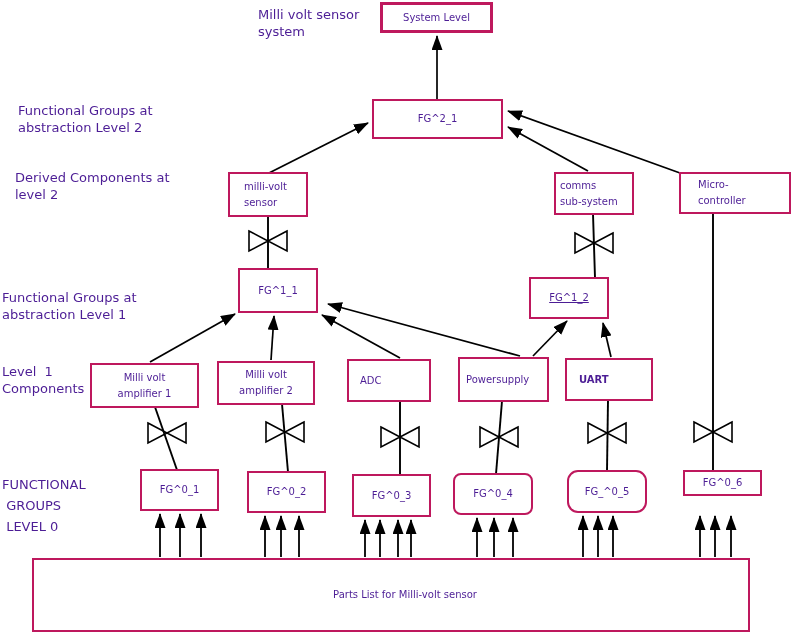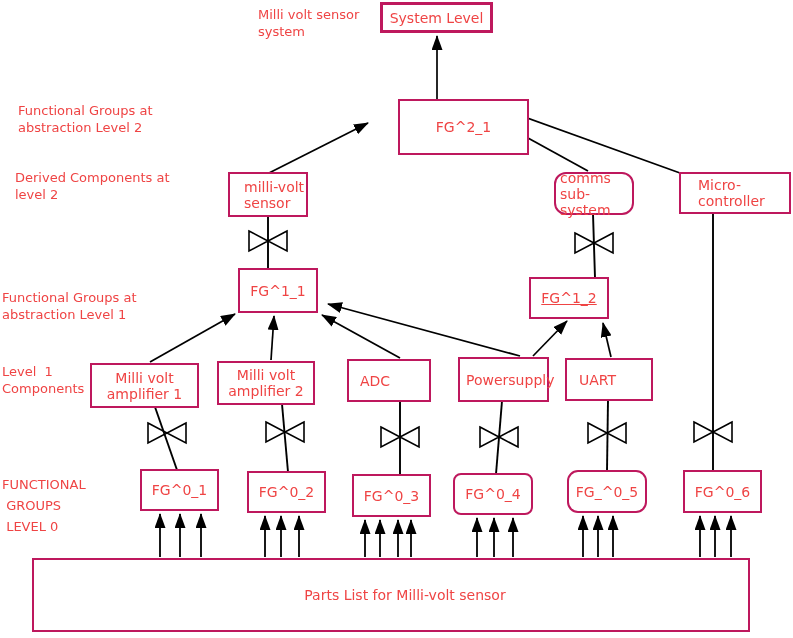--- a/index.html
+++ b/index.html
@@ -1,24 +1,24 @@
 <!DOCTYPE html>
 <html><head>
 <meta charset="utf-8">
 <style>
   html,body { margin:0; padding:0; background:#ffffff; }
   .canvas {
     position:relative; width:793px; height:638px; background:#ffffff;
-    font-family:"DejaVu Sans", sans-serif; color:#ef4444; overflow:hidden;
+    font-family:"DejaVu Sans", sans-serif; color:#4c1d95; overflow:hidden;
   }
   svg.wires { position:absolute; left:0; top:0; z-index:1; }
   .node {
     position:absolute; box-sizing:border-box; border:2px solid #be185d; background:#fff;
     display:flex; align-items:center; justify-content:center; text-align:center;
-    font-size:14px; line-height:16px; white-space:pre-wrap; z-index:2;
+    font-size:10px; line-height:16px; white-space:pre-wrap; z-index:2;
   }
   .node.thick { border-width:3px; }
   .node.left { justify-content:flex-start; text-align:left; }
   .lbl {
     position:absolute; font-size:13px; line-height:17px; white-space:pre-wrap; z-index:2;
   }
 </style>
 </head>
 <body>
 
@@ -97,37 +97,37 @@
 level 2</div>
   <div class="lbl" style="left:2px;top:289px;">Functional Groups at
 abstraction Level 1</div>
   <div class="lbl" style="left:2px;top:363px;">Level  1
 Components</div>
   <div class="lbl" style="left:2px;top:474px;line-height:21px;">FUNCTIONAL
  GROUPS
  LEVEL 0</div>
 
   <div class="node thick" style="left:380px;top:2px;width:113px;height:31px;">System Level</div>
-  <div class="node" style="left:372px;top:99px;width:131px;height:56px;margin-left:26px;">FG^2_1</div>
+  <div class="node" style="left:372px;top:99px;width:131px;height:40px;">FG^2_1</div>
   <div class="node left" style="left:228px;top:172px;width:80px;height:45px;padding-left:14px;">milli-volt
 sensor</div>
-  <div class="node left" style="left:554px;top:172px;width:80px;height:43px;padding-left:4px;border-radius:12px;">comms
+  <div class="node left" style="left:554px;top:172px;width:80px;height:43px;padding-left:4px;">comms
 sub-system</div>
   <div class="node left" style="left:679px;top:172px;width:112px;height:42px;padding-left:17px;">Micro-
 controller</div>
   <div class="node" style="left:238px;top:268px;width:80px;height:45px;">FG^1_1</div>
   <div class="node" style="left:529px;top:277px;width:80px;height:42px;text-decoration:underline;">FG^1_2</div>
   <div class="node" style="left:90px;top:363px;width:109px;height:45px;">Milli volt
 amplifier 1</div>
   <div class="node" style="left:217px;top:361px;width:98px;height:44px;">Milli volt
 amplifier 2</div>
   <div class="node left" style="left:347px;top:359px;width:84px;height:43px;padding-left:11px;">ADC</div>
   <div class="node left" style="left:458px;top:357px;width:91px;height:45px;padding-left:6px;">Powersupply</div>
-  <div class="node left" style="left:565px;top:358px;width:88px;height:43px;padding-left:12px;">UART</div>
+  <div class="node left" style="left:565px;top:358px;width:88px;height:43px;padding-left:12px;font-weight:bold;">UART</div>
   <div class="node" style="left:140px;top:469px;width:79px;height:42px;">FG^0_1</div>
   <div class="node" style="left:247px;top:471px;width:79px;height:42px;">FG^0_2</div>
   <div class="node" style="left:352px;top:474px;width:79px;height:43px;">FG^0_3</div>
   <div class="node" style="left:453px;top:473px;width:80px;height:42px;border-radius:8px;">FG^0_4</div>
   <div class="node" style="left:567px;top:470px;width:80px;height:43px;border-radius:11px;">FG_^0_5</div>
-  <div class="node" style="left:683px;top:470px;width:79px;height:43px;">FG^0_6</div>
+  <div class="node" style="left:683px;top:470px;width:79px;height:26px;">FG^0_6</div>
   <div class="node" style="left:32px;top:558px;width:718px;height:74px;padding-left:28px;">Parts List for Milli-volt sensor</div>
 
 </div>
 
 </body></html>

